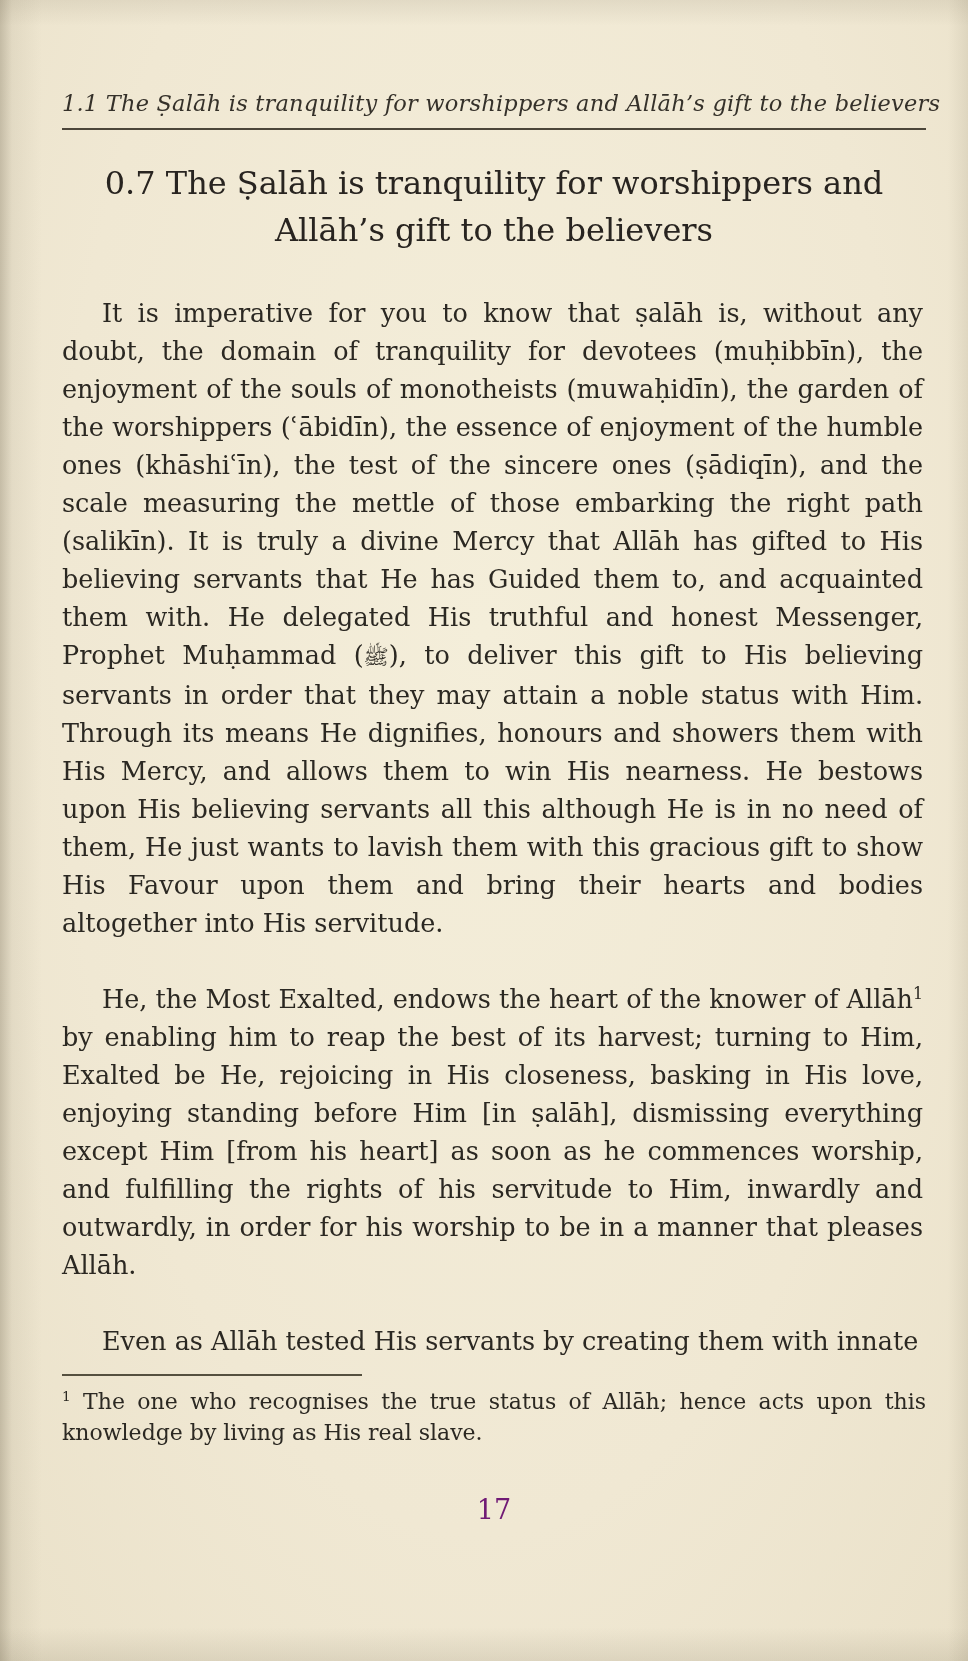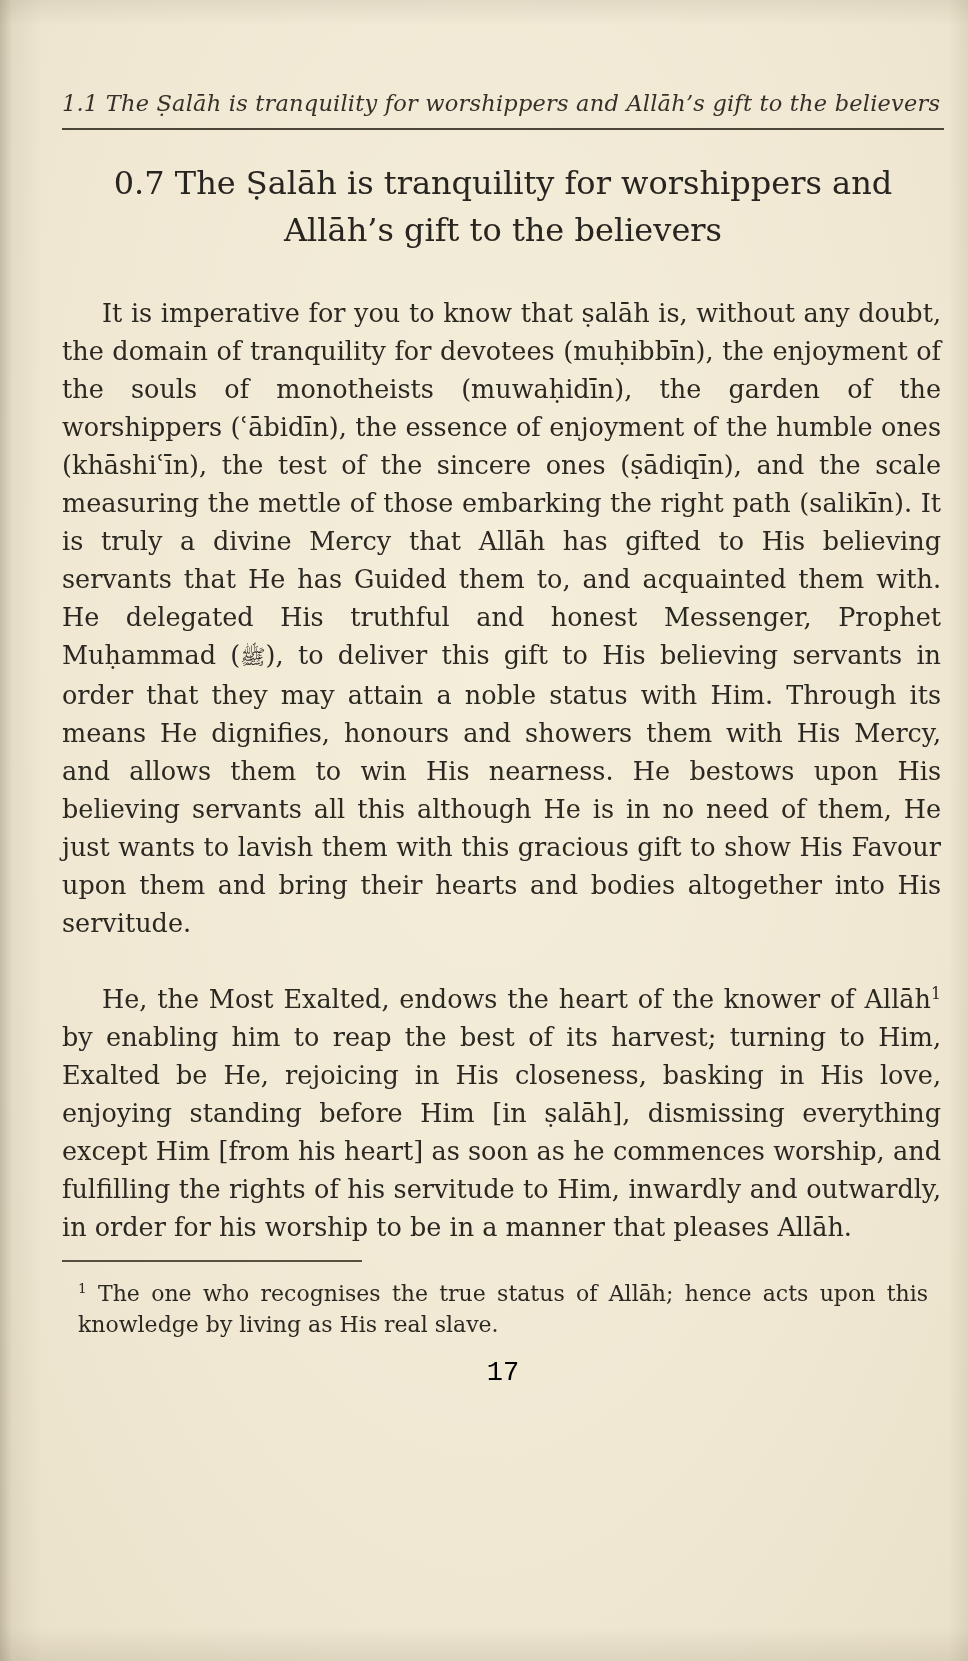--- a/index.html
+++ b/index.html
@@ -13,21 +13,21 @@
       linear-gradient(90deg, rgba(90,80,58,0.28) 0px, rgba(90,80,58,0.08) 12px, rgba(0,0,0,0) 42px),
       linear-gradient(270deg, rgba(90,80,58,0.10) 0px, rgba(0,0,0,0) 20px),
       linear-gradient(180deg, rgba(90,80,58,0.10) 0px, rgba(0,0,0,0) 26px),
       linear-gradient(0deg, rgba(90,80,58,0.12) 0px, rgba(0,0,0,0) 34px),
       radial-gradient(ellipse at 50% 38%, #f4eeda 0%, #f0e8d3 62%, #eae1c9 100%);
   }
   .page {
     box-sizing: border-box;
     width: 100%;
     height: 100%;
-    padding: 88px 24px 0 62px;
+    padding: 88px 42px 0 62px;
   }
   .running-head {
     font-style: italic;
     font-size: 22.5px;
     line-height: 30px;
     letter-spacing: 0.2px;
     color: #35312a;
     white-space: nowrap;
   }
   .head-rule {
@@ -60,47 +60,47 @@
   .seg-hon { font-size: 0.82em; letter-spacing: -1px; }
   .footnote-rule {
     width: 300px;
     border-top: 2px solid #55503f;
     margin: 14px 0 10px 0;
   }
   .footnote {
     font-size: 22px;
     line-height: 31px;
     text-align: justify;
-    margin: 16px;
+    margin: 0;
     hyphens: auto;
     -webkit-hyphens: auto;
   }
   .page-number {
     text-align: center;
     font-size: 27px;
-    margin-top: 18px;
-    color: #000000;
-    font-family: Liberation Mono, monospace;
+    margin-top: 46px;
+    color: #701a75;
   }
 </style>
 </head>
 <body>
 
 <div class="page">
 
   <header>
     <div class="running-head">1.1 The Ṣalāh is tranquility for worshippers and Allāh’s gift to the believers</div>
     <hr class="head-rule">
   </header>
 
   <h1 class="title"><span>0.7 The </span><span class="seg-i">Ṣalāh</span><span> is tranquility for worshippers and Allāh’s gift to the believers</span></h1>
 
   <main class="body-block">
     <p class="body-para"><span>It is imperative for you to know that </span><span class="seg-i">ṣalāh</span><span> is, without any doubt, the domain of tranquility for devotees (</span><span class="seg-i">muḥibbīn</span><span>), the enjoyment of the souls of monotheists (</span><span class="seg-i">muwaḥidīn</span><span>), the garden of the worshippers (</span><span class="seg-i">ʿābidīn</span><span>), the essence of enjoyment of the humble ones (</span><span class="seg-i">khāshiʿīn</span><span>), the test of the sincere ones (</span><span class="seg-i">ṣādiqīn</span><span>), and the scale measuring the mettle of those embarking the right path (</span><span class="seg-i">salikīn</span><span>). It is truly a divine Mercy that Allāh has gifted to His believing servants that He has Guided them to, and acquainted them with. He delegated His truthful and honest Messenger, Prophet Muḥammad (</span><span class="seg-hon">ﷺ</span><span>), to deliver this gift to His believing servants in order that they may attain a noble status with Him. Through its means He dignifies, honours and showers them with His Mercy, and allows them to win His nearness. He bestows upon His believing servants all this although He is in no need of them, He just wants to lavish them with this gracious gift to show His Favour upon them and bring their hearts and bodies altogether into His servitude.</span></p>
     <p class="body-para"><span>He, the Most Exalted, endows the heart of the knower of Allāh</span><sup>1</sup><span> by enabling him to reap the best of its harvest; turning to Him, Exalted be He, rejoicing in His closeness, basking in His love, enjoying standing before Him [in </span><span class="seg-i">ṣalāh</span><span>], dismissing everything except Him [from his heart] as soon as he commences worship, and fulfilling the rights of his servitude to Him, inwardly and outwardly, in order for his worship to be in a manner that pleases Allāh.</span></p>
+    <p class="body-para"><span>Even as Allāh tested His servants by creating them with innate</span></p>
   </main>
 
   <footer>
     <div class="footnote-rule"></div>
     <p class="footnote"><sup>1</sup><span> The one who recognises the true status of Allāh; hence acts upon this knowledge by living as His real slave.</span></p>
     <div class="page-number">17</div>
   </footer>
 
 </div>
 

